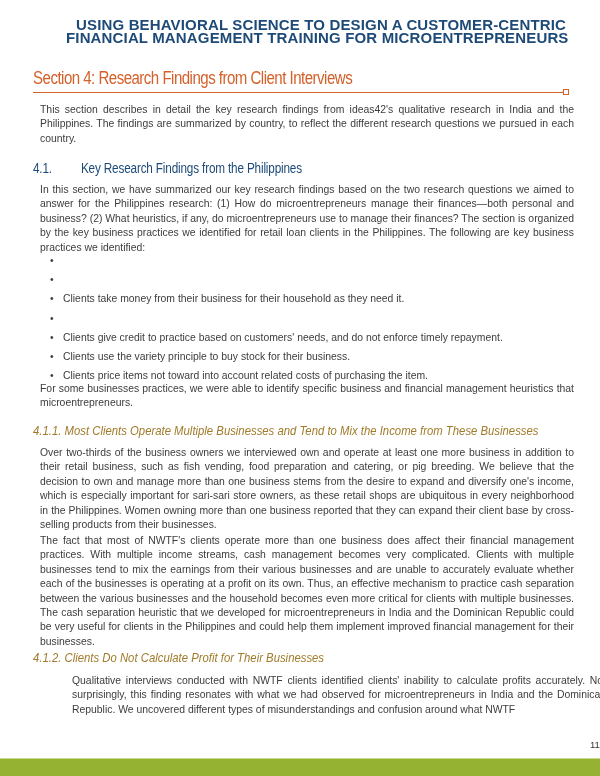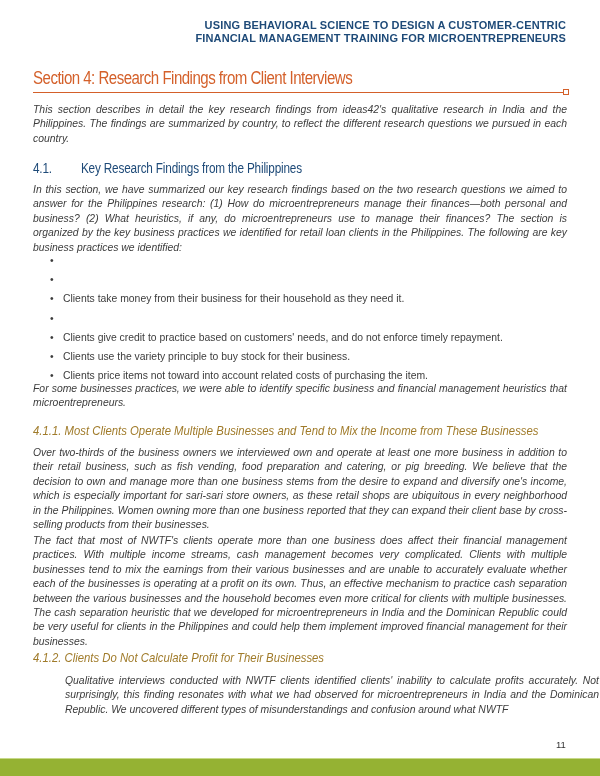--- a/index.html
+++ b/index.html
@@ -2,44 +2,43 @@
 <html><head>
   <meta charset="utf-8">
   <style>
     * { margin: 0; padding: 0; box-sizing: border-box; }
     html, body { width: 600px; height: 776px; background: #ffffff; overflow: hidden; }
     body { position: relative; font-family: "Liberation Sans", sans-serif; color: #3a3a3a; }
 
     .running-header {
       position: absolute; right: 34px; top: 19px; width: 500px;
       text-align: right; color: #1e4a78; font-weight: bold;
-      font-size: 11px; line-height: 12.5px; letter-spacing: 0.15px;
+      font-size: 15px; line-height: 12.5px; letter-spacing: 0.15px;
     }
     .running-header div { white-space: nowrap; }
 
     .section-title {
       position: absolute; left: 33px; top: 68px;
       font-family: "Liberation Sans", sans-serif;
       font-size: 17.5px; color: #d4602a; letter-spacing: -0.6px;
       transform: scaleX(0.86); transform-origin: left top; white-space: nowrap;
     }
     .section-rule {
       position: absolute; left: 33px; top: 92px; width: 534px; height: 0;
       border-top: 1.3px solid #d4602a;
     }
     .rule-end {
       position: absolute; left: 563px; top: 89px; width: 6px; height: 6px;
       border: 1.2px solid #d4602a; background: #fff;
     }
 
     .text {
-      position: absolute; left: 33px; width: 534px;
+      position: absolute; left: 40px; width: 534px;
       font-size: 10.4px; line-height: 14.4px; color: #3c3c3c;
       text-align: justify;
-      font-style: italic;
     }
 
     .h2 {
       position: absolute; left: 33px; top: 160px;
       color: #1e4a78; font-size: 14px; white-space: nowrap;
       transform: scaleX(0.84); transform-origin: left top; letter-spacing: -0.2px;
     }
     .h2 .num { display: inline-block; width: 57px; }
 
     .bullets {
@@ -49,21 +48,21 @@
     .bullets li { height: 19.2px; line-height: 14px; position: relative; padding-left: 13px; white-space: nowrap; }
     .bullets li .bullet { position: absolute; left: 0; top: 0; }
 
     .h3 {
       position: absolute; left: 33px; color: #a07b2a;
       font-style: italic; font-size: 12.2px; white-space: nowrap;
       transform-origin: left top;
     }
 
     .page-number {
-      position: absolute; left: 556px; top: 739px; font-size: 9.5px; color: #333;
+      position: absolute; left: 590px; top: 739px; font-size: 9.5px; color: #333;
     }
     .footer-bar {
       position: absolute; left: 0; top: 758px; width: 600px; height: 18px;
       background: #95b233; border-top: 1px solid #c7d98a;
     }
   </style>
 </head>
 <body>
 
 <div class="running-header">

